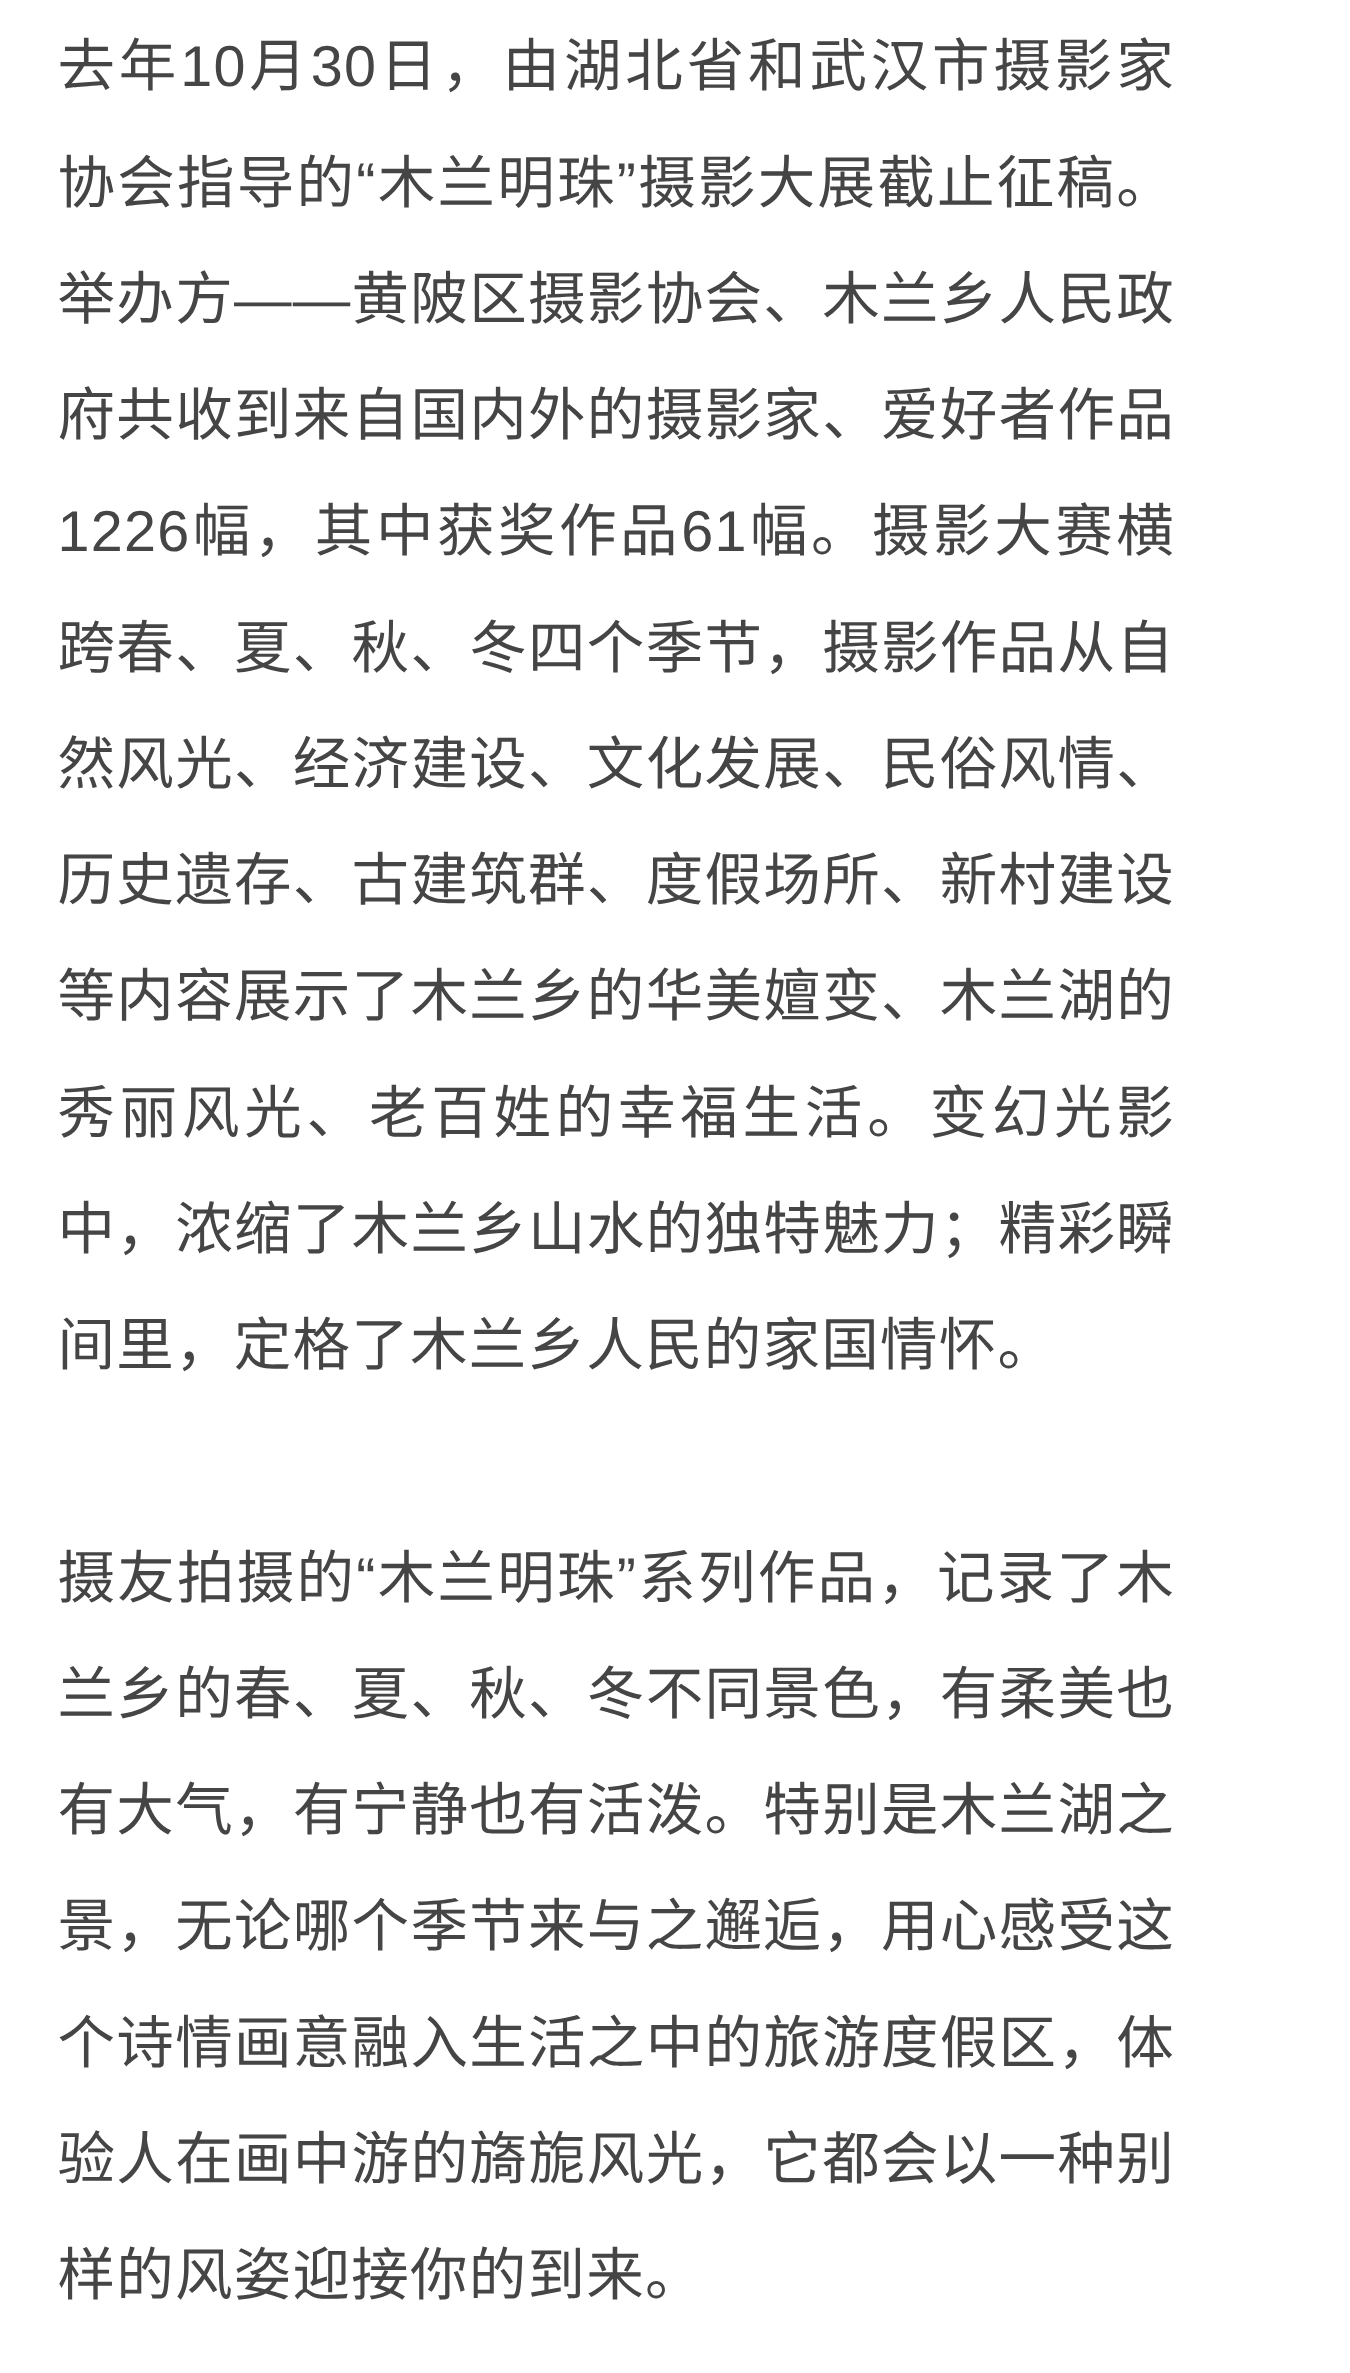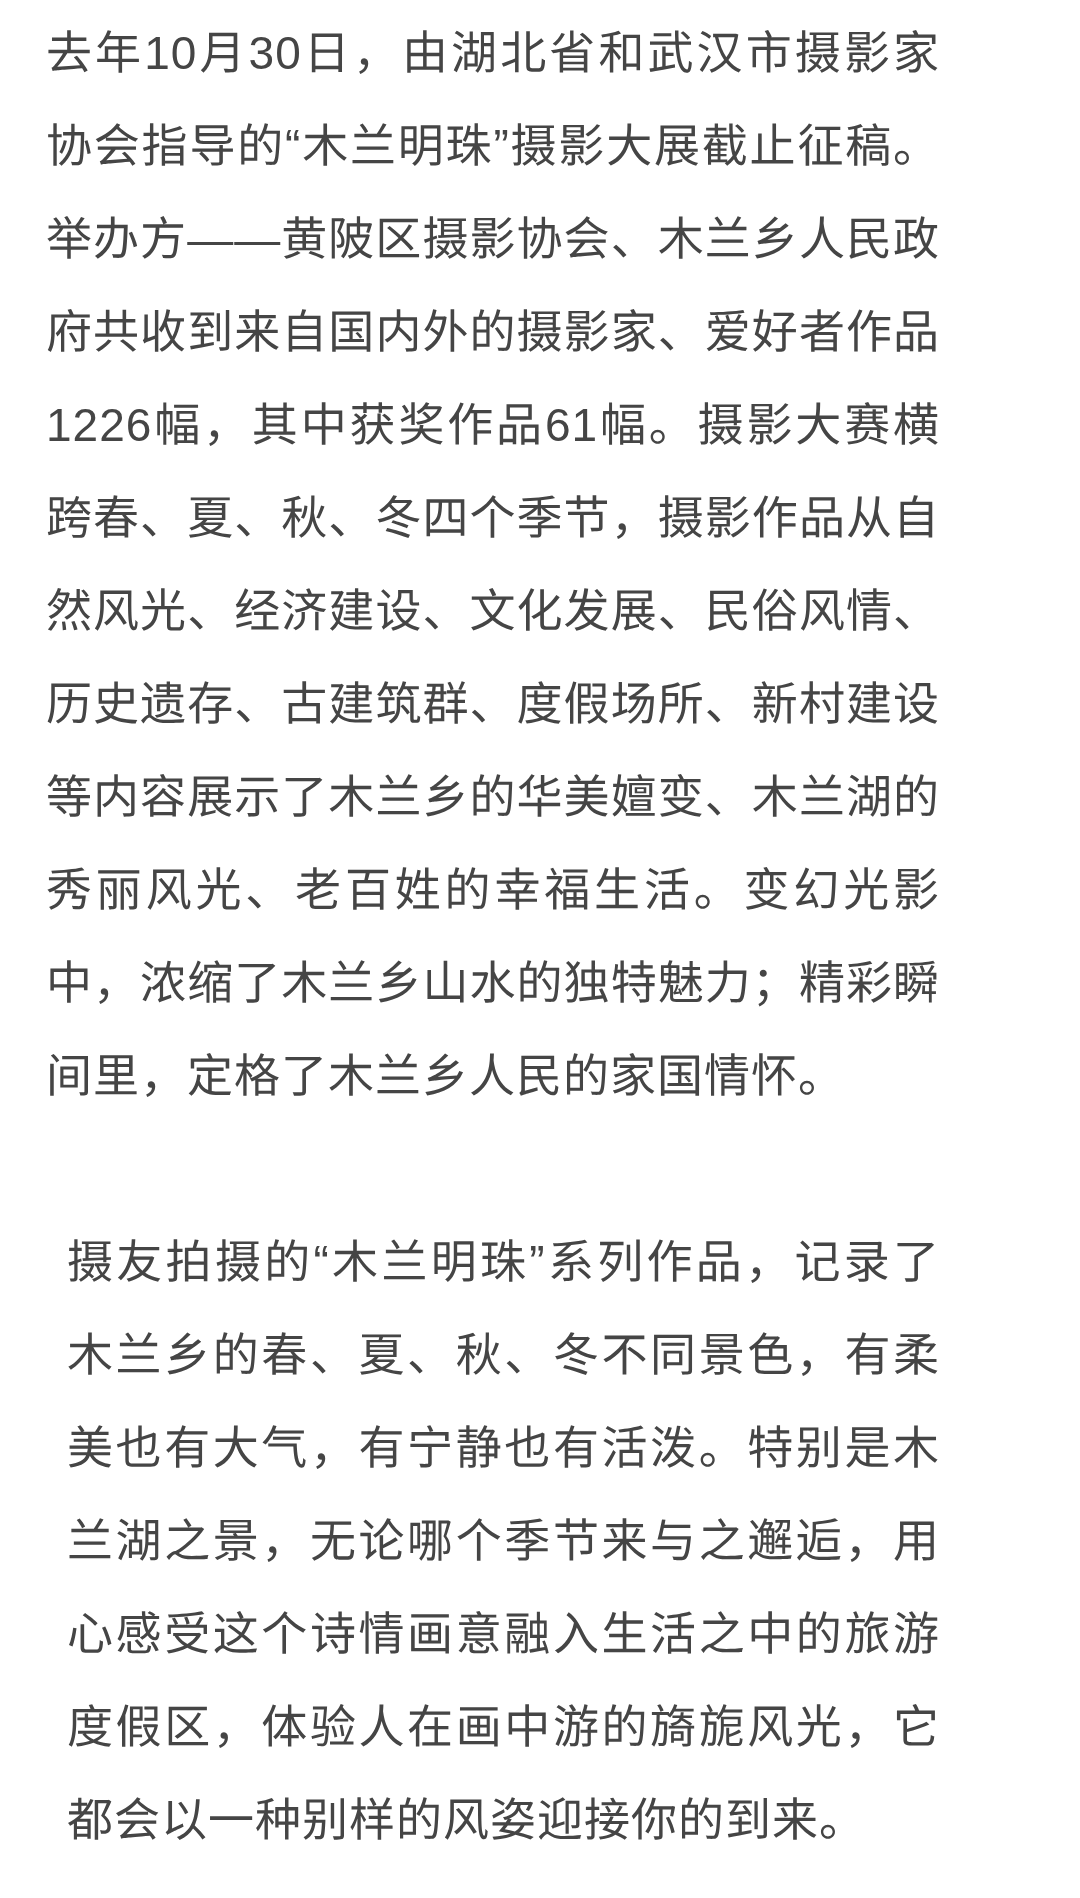--- a/index.html
+++ b/index.html
@@ -27,21 +27,20 @@
     line-height: 93px;
     font-weight: 400;
     letter-spacing: 1px;
     text-align: justify;
     text-justify: inter-ideograph;
     word-break: break-all;
     overflow-wrap: break-word;
   }
   .article-paragraph + .article-paragraph {
     margin-top: 93px; 
-    margin-left: 21px;
   }
 </style>
 </head>
 <body>
 
 <main class="article-body">
   <p class="article-paragraph">去年10月30日，由湖北省和武汉市摄影家协会指导的“木兰明珠”摄影大展截止征稿。举办方——黄陂区摄影协会、木兰乡人民政府共收到来自国内外的摄影家、爱好者作品1226幅，其中获奖作品61幅。摄影大赛横跨春、夏、秋、冬四个季节，摄影作品从自然风光、经济建设、文化发展、民俗风情、历史遗存、古建筑群、度假场所、新村建设等内容展示了木兰乡的华美嬗变、木兰湖的秀丽风光、老百姓的幸福生活。变幻光影中，浓缩了木兰乡山水的独特魅力；精彩瞬间里，定格了木兰乡人民的家国情怀。</p>
   <p class="article-paragraph">摄友拍摄的“木兰明珠”系列作品，记录了木兰乡的春、夏、秋、冬不同景色，有柔美也有大气，有宁静也有活泼。特别是木兰湖之景，无论哪个季节来与之邂逅，用心感受这个诗情画意融入生活之中的旅游度假区，体验人在画中游的旖旎风光，它都会以一种别样的风姿迎接你的到来。</p>
 </main>
 

